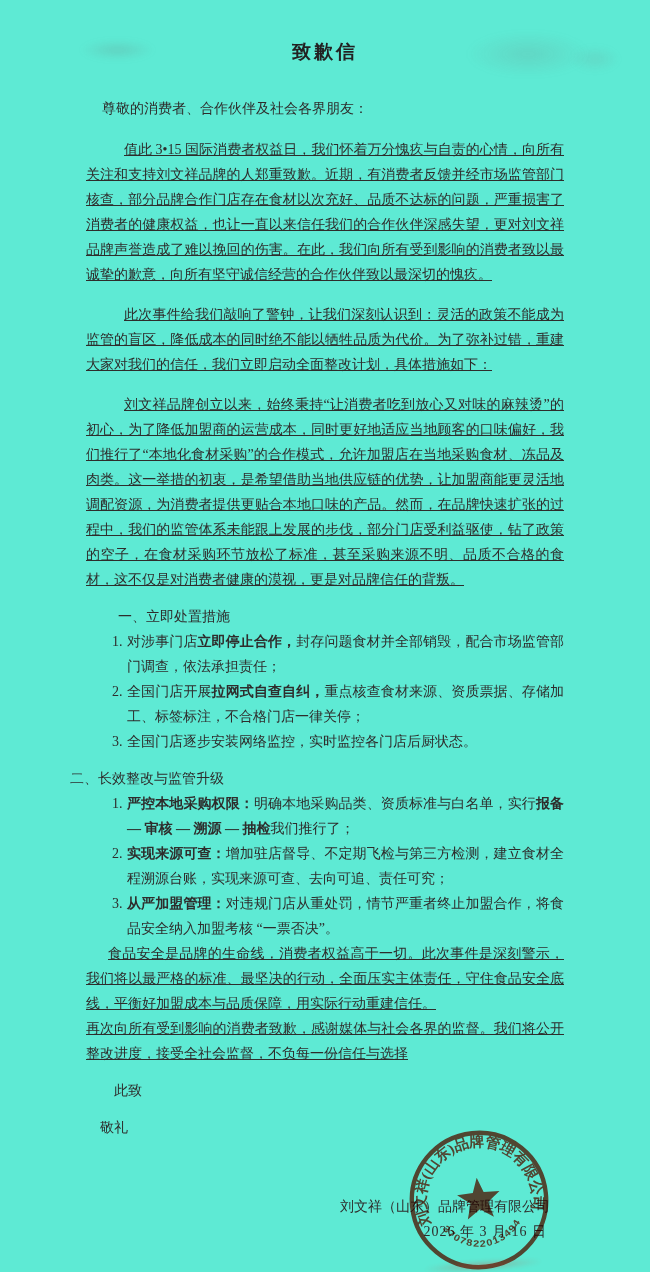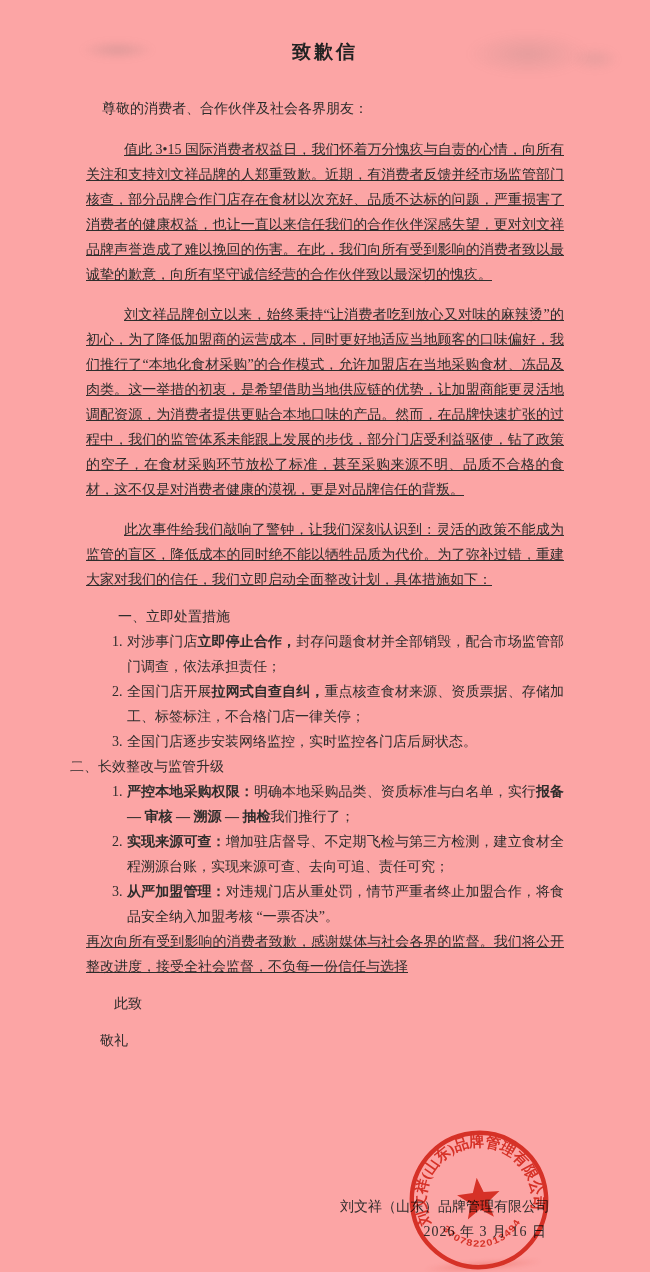--- a/index.html
+++ b/index.html
@@ -1,33 +1,33 @@
 <!DOCTYPE html>
 <html><head>
 <meta charset="utf-8">
 <style>
   html,body{margin:0;padding:0;background:#ffffff;}
   .page{
     position:relative;width:650px;height:1272px;overflow:hidden;
-    background:#fca5a5;color:#2e2d2c;box-sizing:border-box;
+    background:#5eead4;color:#2e2d2c;box-sizing:border-box;
     padding:38px 86px 0 86px;
     font-family:"Liberation Serif","DejaVu Serif",serif;
     font-size:14px;line-height:25px;
   }
   .title{margin:0;font-size:19px;line-height:28px;font-weight:bold;
          text-align:center;letter-spacing:3px;color:#222;}
   .greeting{margin:30px 0 0;text-indent:16px;}
   .para{margin:15px 0 0;text-align:justify;text-decoration:underline;}
   .para.first{margin-top:16px;}
   .para.indent{text-indent:38px;}
   .para.indent-sm{text-indent:22px;margin-top:0;}
   .para.no-gap{margin-top:0;}
   .sec-heading{margin:12px 0 0;}
   .sec-heading.h-one{margin-left:32px;}
-  .sec-heading.h-two{margin-left:-16px;margin-top:0;}
+  .sec-heading.h-two{margin-left:-16px;margin-top:12px;}
   .olist{margin:0;padding:0 0 0 26px;}
   .oitem{display:flex;align-items:flex-start;}
   .onum{flex:0 0 15px;width:15px;}
   .otext{flex:1 1 auto;text-align:justify;}
   b{font-weight:bold;}
   .salute-regards{margin:12px 0 0;text-indent:28px;}
   .salute-respect{margin:12px;text-indent:2px;}
   .sig-company{position:absolute;top:1196px;right:100px;font-size:14px;line-height:22px;}
   .sig-date{position:absolute;top:1221px;right:103px;font-size:14px;line-height:22px;letter-spacing:1px;}
   .seal{position:absolute;left:406px;top:1127px;width:146px;height:146px;
@@ -52,22 +52,22 @@
 
   <div class="smudge smudge-tl"></div>
   <div class="smudge smudge-tr"></div>
   <div class="smudge smudge-tr2"></div>
 
   <h1 class="title">致歉信</h1>
 
   <p class="greeting">尊敬的消费者、合作伙伴及社会各界朋友：</p>
 
   <p class="para indent first">值此 3•15 国际消费者权益日，我们怀着万分愧疚与自责的心情，向所有关注和支持刘文祥品牌的人郑重致歉。近期，有消费者反馈并经市场监管部门核查，部分品牌合作门店存在食材以次充好、品质不达标的问题，严重损害了消费者的健康权益，也让一直以来信任我们的合作伙伴深感失望，更对刘文祥品牌声誉造成了难以挽回的伤害。在此，我们向所有受到影响的消费者致以最诚挚的歉意，向所有坚守诚信经营的合作伙伴致以最深切的愧疚。</p>
+  <p class="para indent">此次事件给我们敲响了警钟，让我们深刻认识到：灵活的政策不能成为监管的盲区，降低成本的同时绝不能以牺牲品质为代价。为了弥补过错，重建大家对我们的信任，我们立即启动全面整改计划，具体措施如下：</p>
   <p class="para indent">刘文祥品牌创立以来，始终秉持“让消费者吃到放心又对味的麻辣烫”的初心，为了降低加盟商的运营成本，同时更好地适应当地顾客的口味偏好，我们推行了“本地化食材采购”的合作模式，允许加盟店在当地采购食材、冻品及肉类。这一举措的初衷，是希望借助当地供应链的优势，让加盟商能更灵活地调配资源，为消费者提供更贴合本地口味的产品。然而，在品牌快速扩张的过程中，我们的监管体系未能跟上发展的步伐，部分门店受利益驱使，钻了政策的空子，在食材采购环节放松了标准，甚至采购来源不明、品质不合格的食材，这不仅是对消费者健康的漠视，更是对品牌信任的背叛。</p>
-  <p class="para indent">此次事件给我们敲响了警钟，让我们深刻认识到：灵活的政策不能成为监管的盲区，降低成本的同时绝不能以牺牲品质为代价。为了弥补过错，重建大家对我们的信任，我们立即启动全面整改计划，具体措施如下：</p>
 
   <div class="sec-heading h-one">一、立即处置措施</div>
   <div class="olist">
     <div class="oitem">
       <span class="onum">1.</span>
       <span class="otext"><span>对涉事门店</span><b>立即停止合作，</b><span>封存问题食材并全部销毁，配合市场监管部门调查，依法承担责任；</span></span>
     </div>
     <div class="oitem">
       <span class="onum">2.</span>
       <span class="otext"><span>全国门店开展</span><b>拉网式自查自纠，</b><span>重点核查食材来源、资质票据、存储加工、标签标注，不合格门店一律关停；</span></span>
@@ -87,20 +87,21 @@
     <div class="oitem">
       <span class="onum">2.</span>
       <span class="otext"><b>实现来源可查：</b><span>增加驻店督导、不定期飞检与第三方检测，建立食材全程溯源台账，实现来源可查、去向可追、责任可究；</span></span>
     </div>
     <div class="oitem">
       <span class="onum">3.</span>
       <span class="otext"><b>从严加盟管理：</b><span>对违规门店从重处罚，情节严重者终止加盟合作，将食品安全纳入加盟考核 “一票否决”。</span></span>
     </div>
   </div>
 
+  <p class="para indent-sm">食品安全是品牌的生命线，消费者权益高于一切。此次事件是深刻警示，我们将以最严格的标准、最坚决的行动，全面压实主体责任，守住食品安全底线，平衡好加盟成本与品质保障，用实际行动重建信任。</p>
   <p class="para no-gap">再次向所有受到影响的消费者致歉，感谢媒体与社会各界的监督。我们将公开整改进度，接受全社会监督，不负每一份信任与选择</p>
 
   <p class="salute-regards">此致</p>
   <p class="salute-respect">敬礼</p>
 
   <div class="sig-company">刘文祥（山东）品牌管理有限公司</div>
   <div class="sig-date">2026 年 3 月 16 日</div>
 
   <svg class="seal" viewBox="0 0 150 150" xmlns="http://www.w3.org/2000/svg">
     <circle cx="75" cy="75" r="69" fill="none" stroke-width="4.5" stroke="#d63c2a"></circle>

